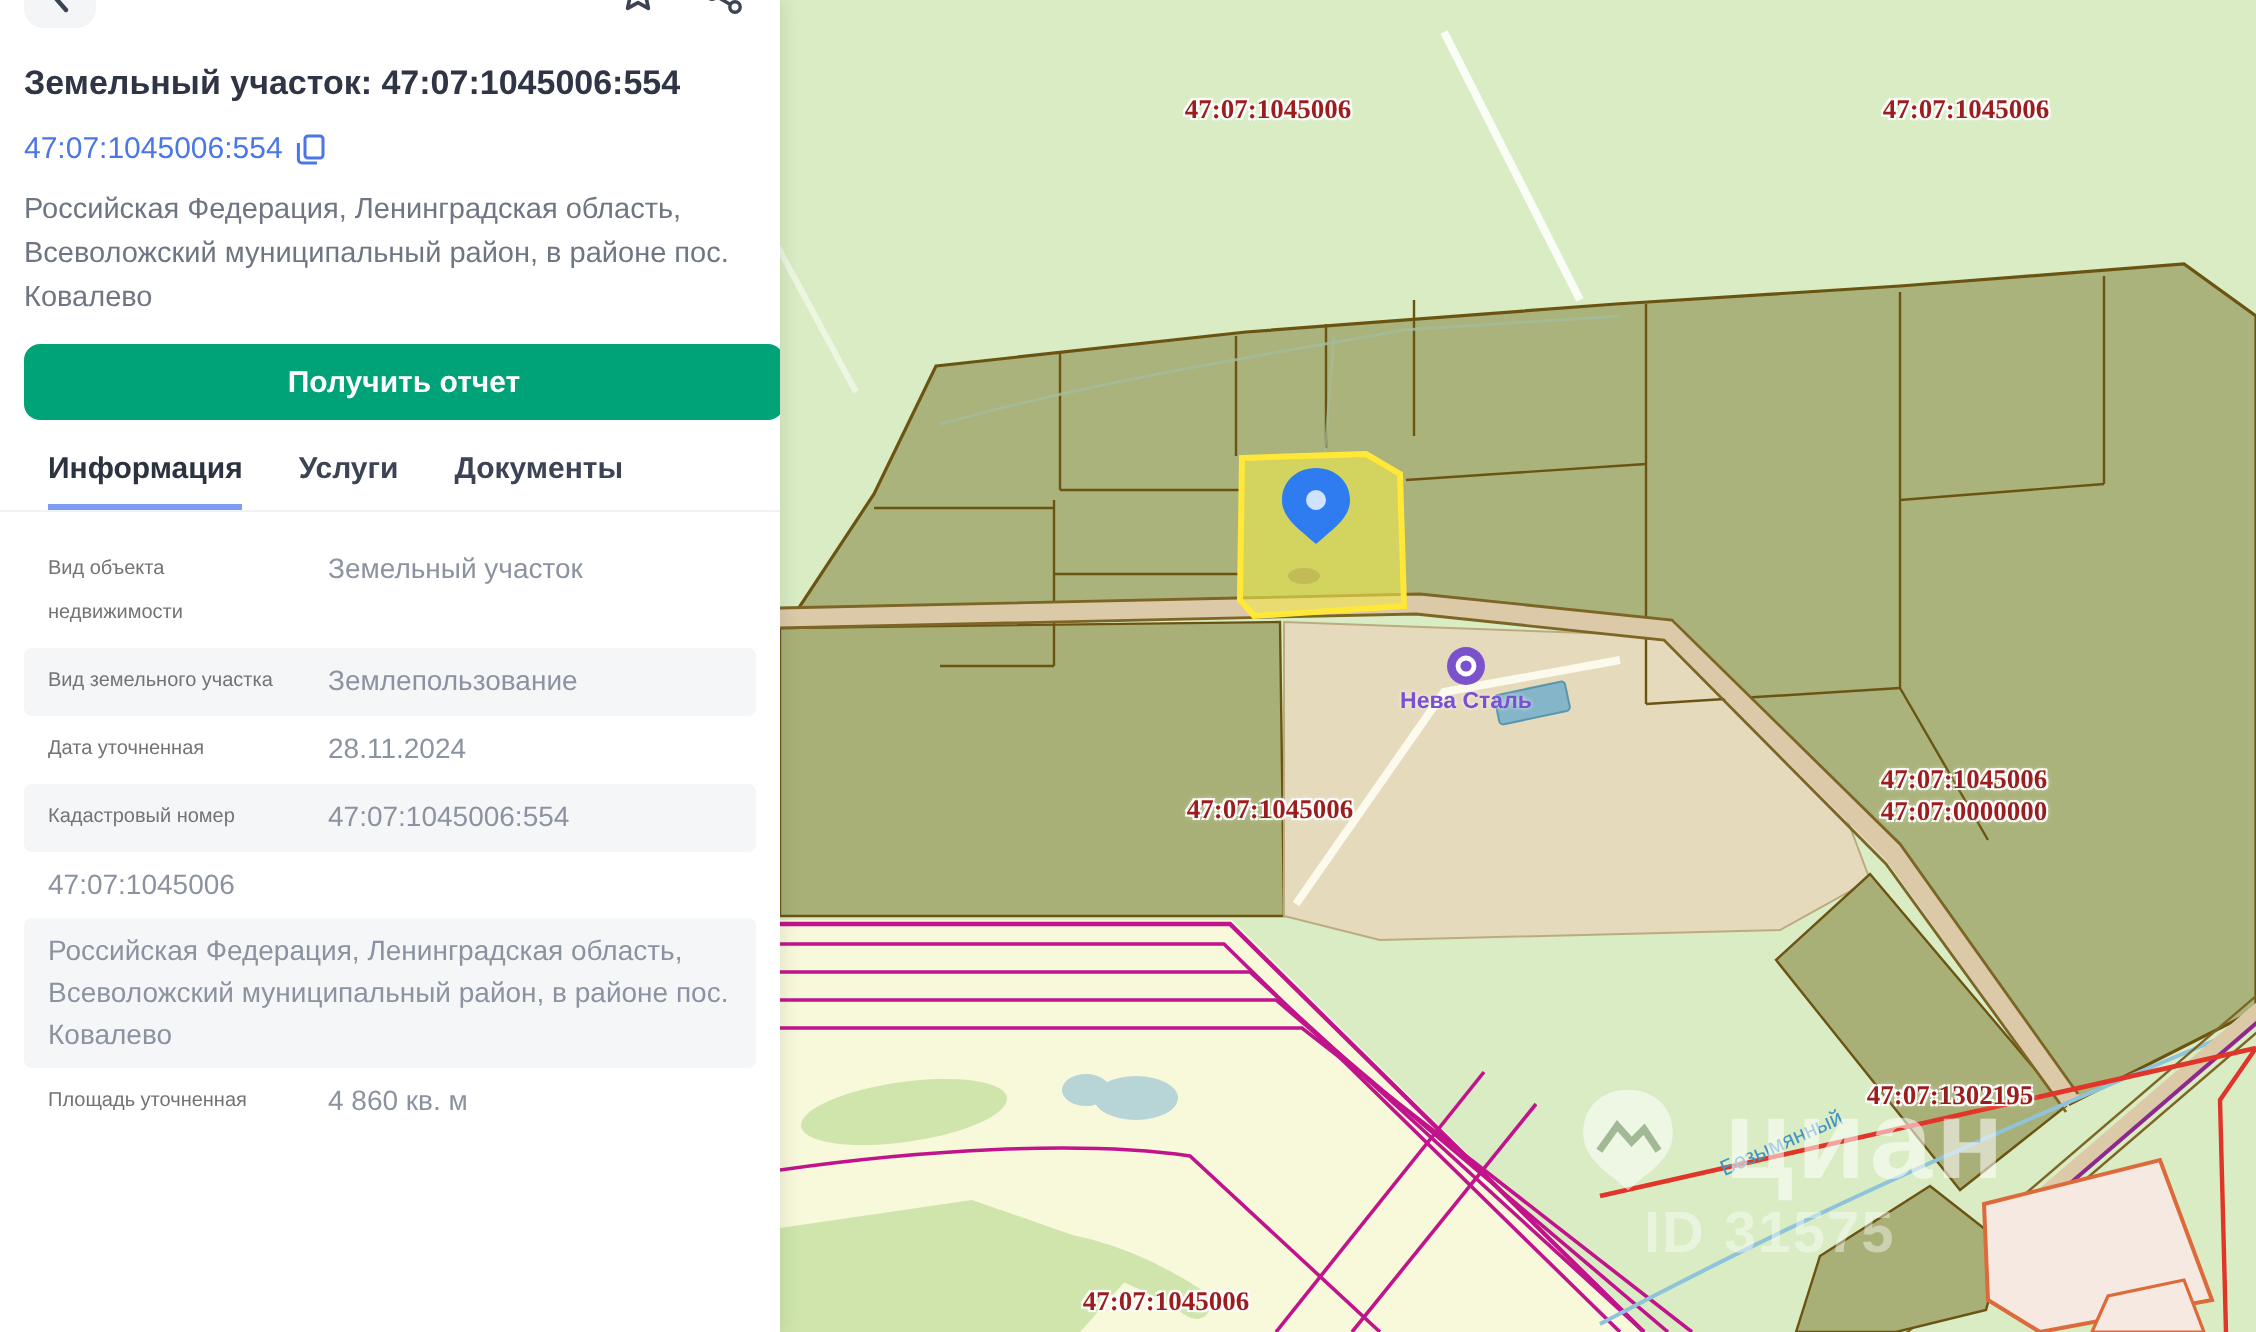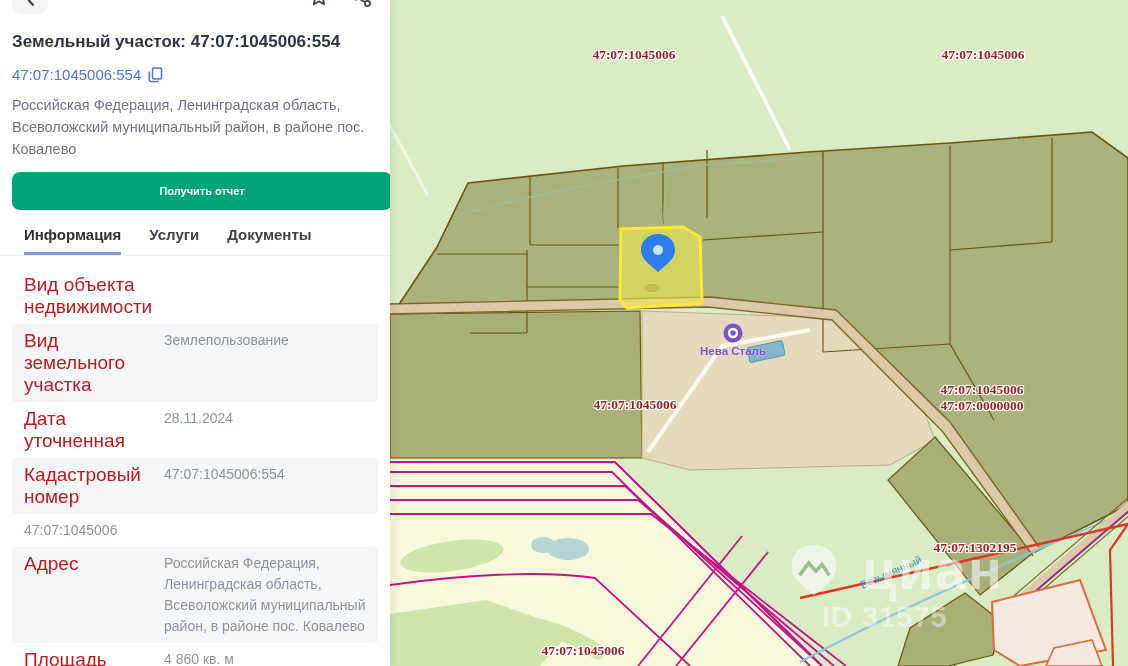--- a/index.html
+++ b/index.html
@@ -17,33 +17,33 @@
   .fav-btn  { left:301px; background:#fff; }
   .share-btn{ left:344px; background:#fff; }
   .icon-btn svg { display:block; }
 
   .panel-title { margin:10px 12px 0 12px; font-size:17px; font-weight:600; color:#2f3545; }
   .cad-link { display:flex; align-items:center; gap:7px; margin:14px 12px 0 12px;
               font-size:15px; color:#4a76e8; cursor:pointer; width:max-content; }
   .address { margin:11px 12px 0 12px; font-size:14.5px; line-height:22px; color:#6f7683; width:360px; }
 
   .report-btn { display:block; margin:12px 12px 0 12px; width:380px; height:38px; border:none;
-                border-radius:8px; background:#00a278; color:#fff; font-size:11px; font-weight:bold;
+                border-radius:8px; background:#00a278; color:#fff; font-size:15px; font-weight:bold;
                 font-family:"Liberation Sans",sans-serif; cursor:pointer; }
 
   .tabs { display:flex; gap:28px; padding:0 24px; margin-top:10px; height:36px; align-items:flex-end;
           border-bottom:1px solid #f1f2f5; }
   .tab { font-size:15px; font-weight:bold; color:#3c4354; padding-bottom:9px; cursor:pointer;
          border-bottom:3px solid transparent; white-space:nowrap; }
   .tab.active { color:#2b3240; border-bottom-color:#7d9ef0; }
 
   .rows { margin-top:12px; }
   .info-row { display:flex; margin:0 12px; padding:6px 0 6px 12px; border-radius:4px; }
   .info-row.alt { background:#f5f6f8; }
-  .row-label { width:122px; min-width:122px; margin-right:18px; font-size:19px; line-height:22px; color:#b91c1c; }
+  .row-label { width:122px; min-width:122px; margin-right:18px; font-size:10px; line-height:22px; color:#737373; }
   .row-value { flex:1; font-size:14px; line-height:21px; color:#8c93a0; padding-right:10px; }
 
   
   .map { position:absolute; left:390px; top:0; width:738px; height:666px; overflow:hidden;
          background:#d9ecc3; cursor:grab; }
   .map svg.base { position:absolute; left:0; top:0; }
   .map-label { position:absolute; transform:translate(-50%,-50%); font-family:"Liberation Serif", serif;
                font-weight:bold; font-size:13.5px; color:#9b1d1d; white-space:nowrap;
                text-shadow:-1px -1px 0 #fff, 1px -1px 0 #fff, -1px 1px 0 #fff, 1px 1px 0 #fff, 0 0 3px #fff;
                pointer-events:none; }
@@ -102,38 +102,38 @@
 
     <div class="tabs">
       <div class="tab active">Информация</div>
       <div class="tab">Услуги</div>
       <div class="tab">Документы</div>
     </div>
 
     <div class="rows">
       <div class="info-row">
         <div class="row-label">Вид объекта недвижимости</div>
+        <div class="row-value">Земельный участок</div>
       </div>
       <div class="info-row alt">
         <div class="row-label">Вид земельного участка</div>
         <div class="row-value">Землепользование</div>
       </div>
       <div class="info-row">
         <div class="row-label">Дата уточненная</div>
         <div class="row-value">28.11.2024</div>
       </div>
       <div class="info-row alt">
         <div class="row-label">Кадастровый номер</div>
         <div class="row-value">47:07:1045006:554</div>
       </div>
       <div class="info-row">
         <div class="row-value">47:07:1045006</div>
       </div>
       <div class="info-row alt">
-        <div class="row-label">Адрес</div>
         <div class="row-value">Российская Федерация, Ленинградская область, Всеволожский муниципальный район, в районе пос. Ковалево</div>
       </div>
       <div class="info-row">
         <div class="row-label">Площадь уточненная</div>
         <div class="row-value">4 860 кв. м</div>
       </div>
 
     </div>
   </div>
 

